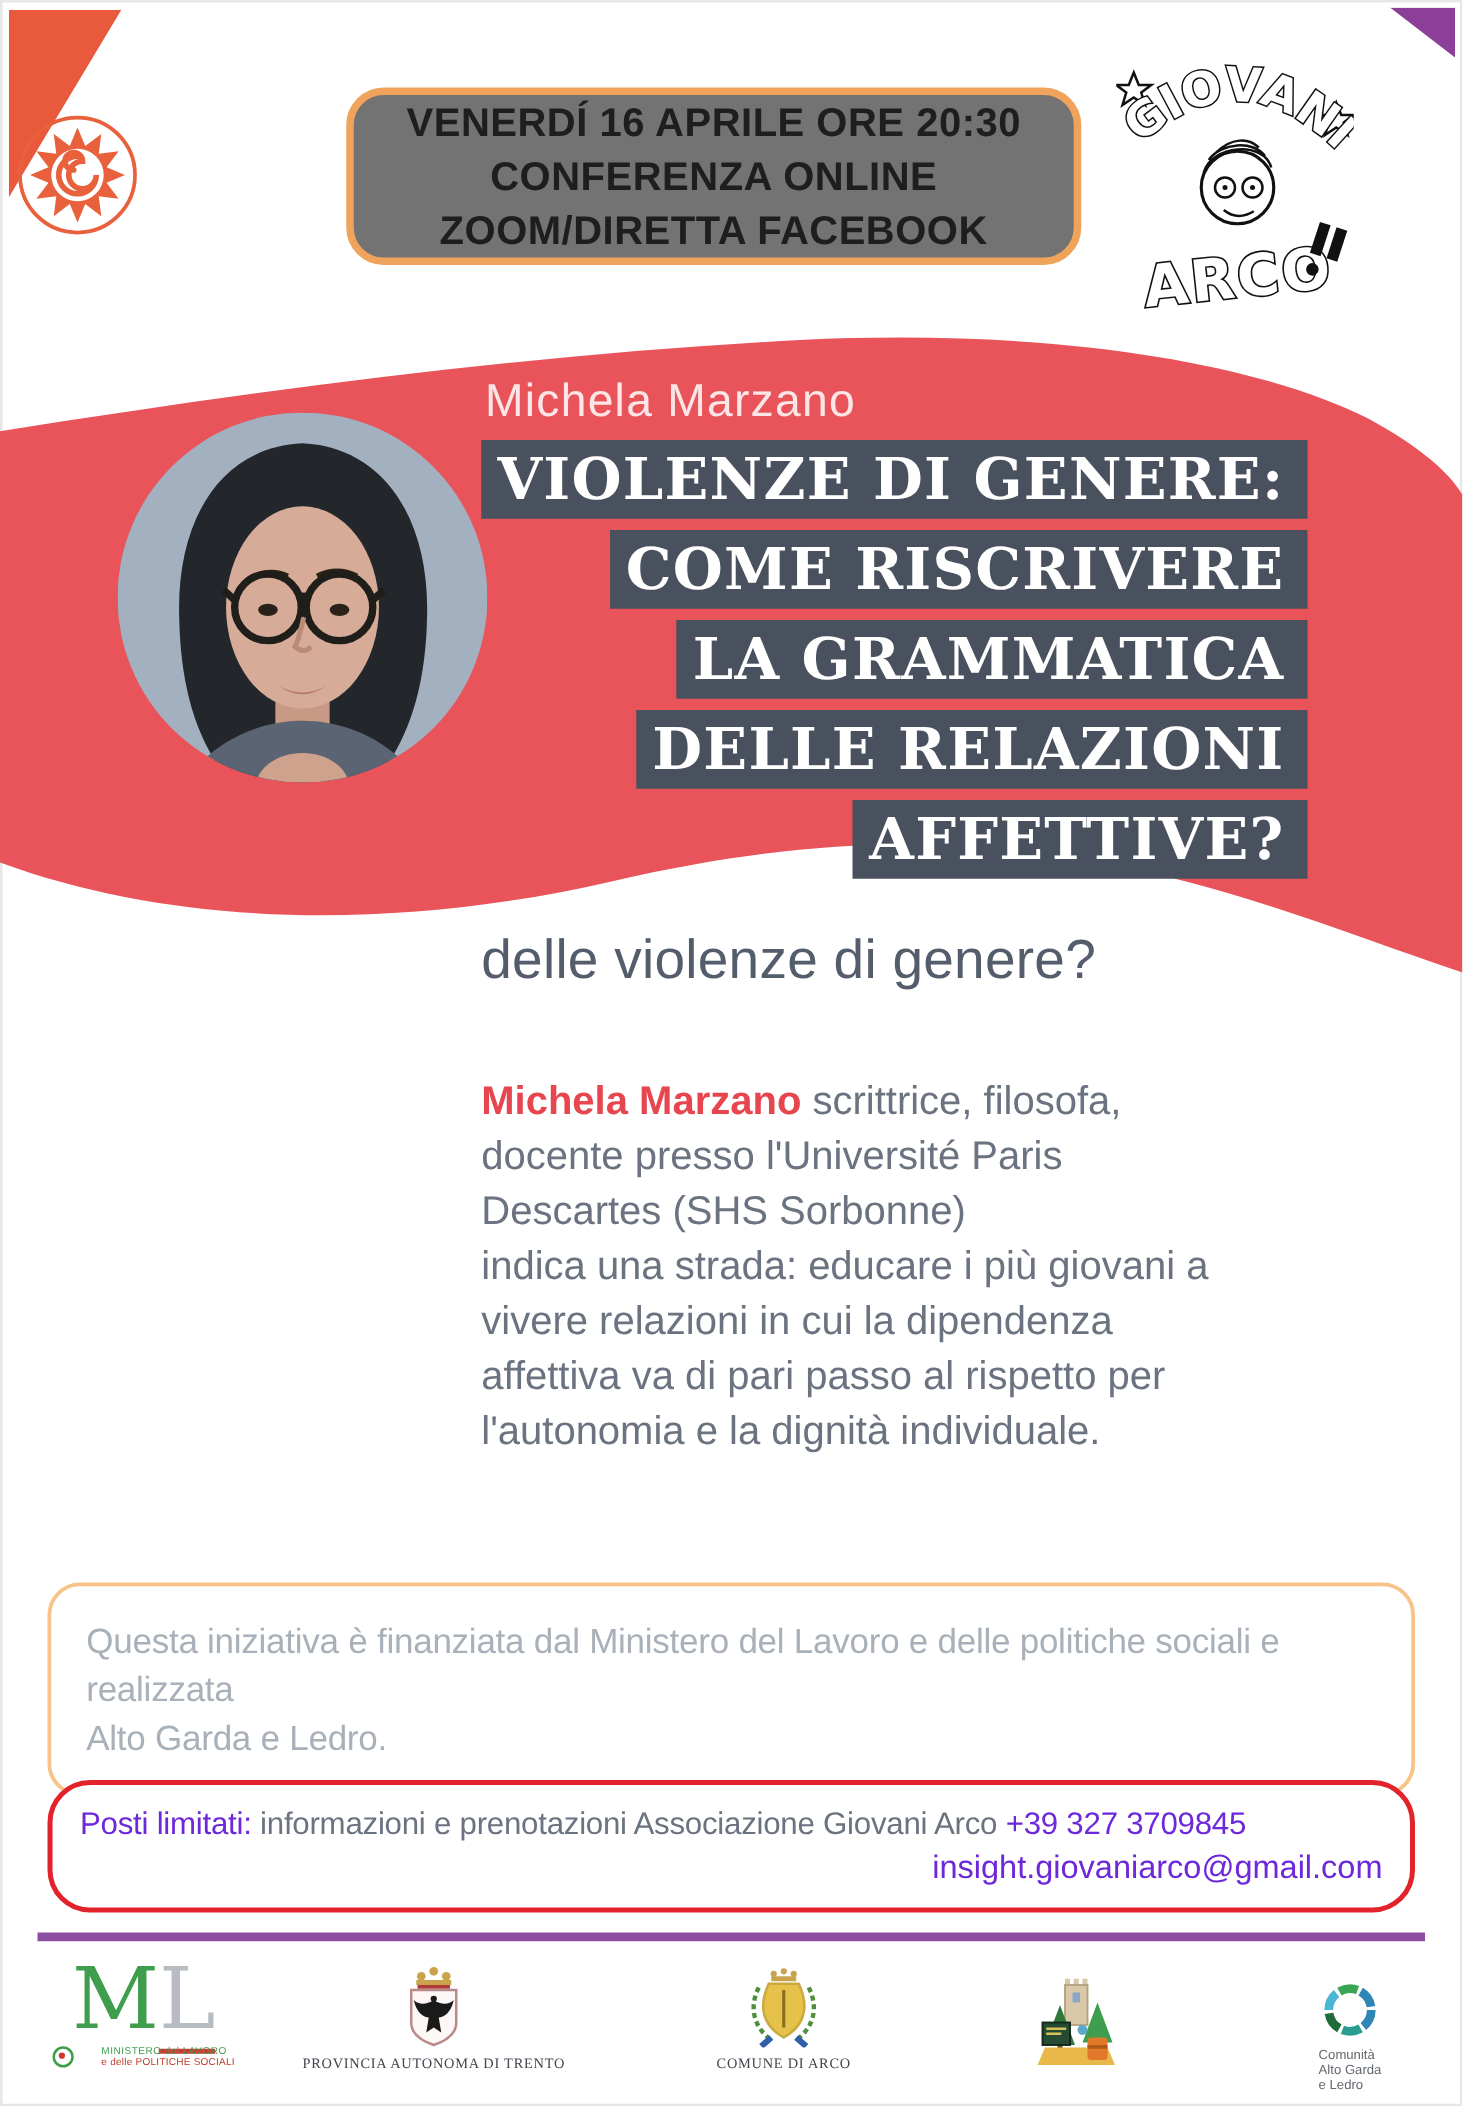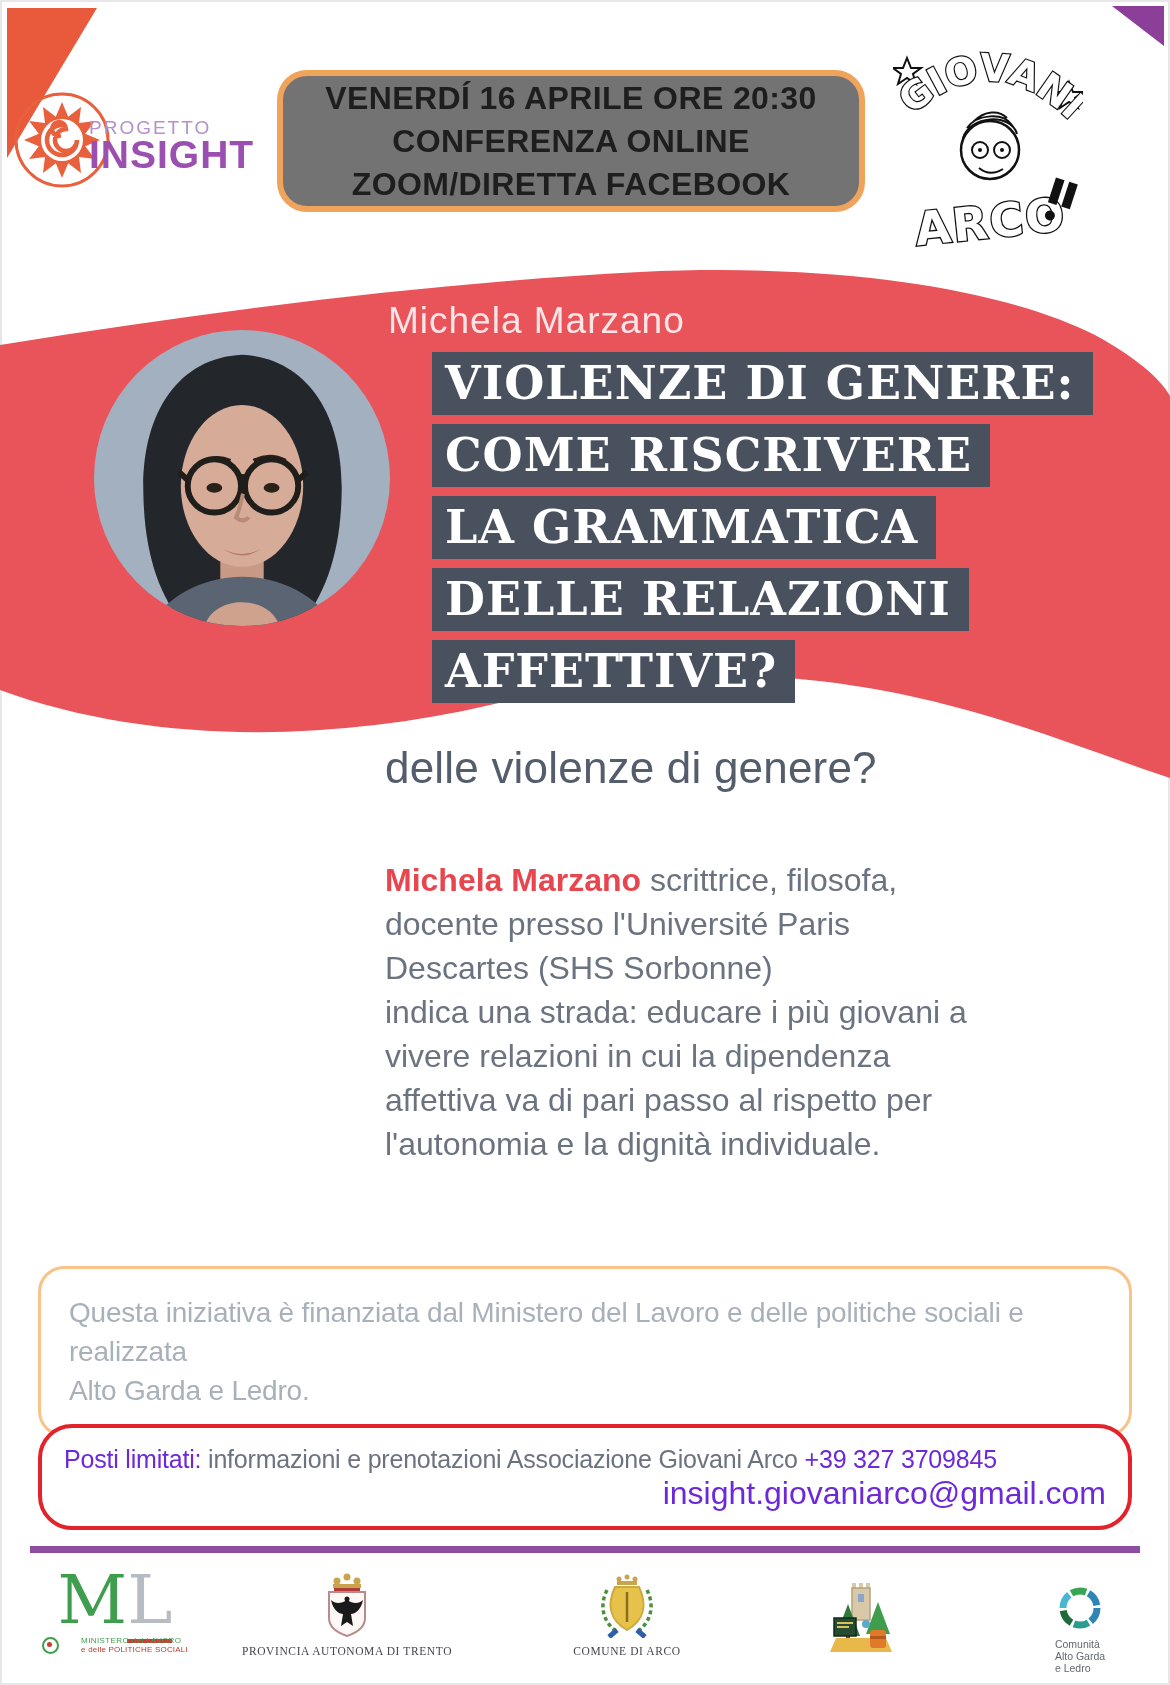--- a/index.html
+++ b/index.html
@@ -31,39 +31,39 @@
   
   .red-blob{position:absolute;left:0;top:0;width:1170px;height:800px;}
 
   
   .photo{position:absolute;left:94px;top:330px;width:296px;height:296px;border-radius:50%;overflow:hidden;}
 
   .speaker-name{position:absolute;left:388px;top:300px;font-size:37px;font-weight:500;
     color:rgba(255,255,255,.85);letter-spacing:1px;}
 
   .title-block{position:absolute;left:385px;top:352px;display:flex;flex-direction:column;
-    align-items:flex-start;gap:9px;margin-left:47px;}
+    align-items:flex-end;gap:9px;}
   .title-strip{background:#4a515e;color:#fff;font-family:"DejaVu Serif",serif;font-weight:bold;
     font-size:46px;line-height:54px;padding:4px 18px 5px 13px;letter-spacing:1px;white-space:nowrap;}
 
   .question{position:absolute;left:385px;top:740px;font-size:44px;color:#535d6b;line-height:56px;
     font-weight:500;letter-spacing:.2px;}
 
   .bio{position:absolute;left:385px;top:858px;font-size:32px;color:#6b7280;line-height:44px;font-weight:500;}
   .bio .name{color:#e8464e;font-weight:bold;}
 
   .funding-box{position:absolute;left:38px;top:1266px;width:1094px;box-sizing:border-box;
     border:3px solid #f8c288;border-radius:26px;padding:24px 28px;background:#fff;}
   .funding-line{font-size:28px;letter-spacing:-.2px;line-height:39px;color:#a8b0ba;font-weight:500;}
 
   .contact-box{position:absolute;left:38px;top:1424px;width:1094px;box-sizing:border-box;
     border:4px solid #e3232b;border-radius:34px;padding:15px 22px 17px;background:#fff;}
   .contact-line1{white-space:nowrap;font-size:25px;letter-spacing:-.2px;color:#6b7280;font-weight:500;line-height:32px;}
   .contact-line1 .red,.contact-line2{color:#6d28d9;font-weight:normal;}
-  .contact-line2{text-align:right;font-size:32px;line-height:32px;margin-top:2px;}
+  .contact-line2{text-align:right;font-size:26px;line-height:32px;margin-top:2px;}
 
   .divider{position:absolute;left:30px;top:1546px;width:1110px;height:7px;background:#8d4da0;}
 
   
   .logo-block{position:absolute;display:flex;flex-direction:column;align-items:center;}
   .lb-ministero{left:35px;top:1568px;width:160px;}
   .ml-monogram{font-family:"DejaVu Serif",serif;font-size:68px;line-height:64px;font-weight:400;}
   .ml-m{color:#3f9e4e;} .ml-l{color:#b6bcc1;border-bottom:4px solid #cc3b33;}
   .ml-sub{display:flex;align-items:center;gap:22px;margin-top:4px;}
   .ml-emblem{width:13px;height:13px;border-radius:50%;border:2px solid #3f9e4e;position:relative;}
@@ -91,24 +91,20 @@
       C760,668 640,670 490,705 C330,742 150,745 0,690 Z"></path>
   </svg>
 
   <div class="insight">
     <svg width="100" height="100" viewBox="0 0 100 100">
       <circle cx="50" cy="50" r="46" fill="none" stroke="#e8603c" stroke-width="3"></circle>
       <polygon fill="#e8603c" points="88,50 73.2,56.2 82.9,69 67,67 69,82.9 56.2,73.2 50,88 43.8,73.2 31,82.9 33,67 17.1,69 26.8,56.2 12,50 26.8,43.8 17.1,31 33,33 31,17.1 43.8,26.8 50,12 56.2,26.8 69,17.1 67,33 82.9,31 73.2,43.8"></polygon>
       <circle cx="50" cy="50" r="21" fill="#fff"></circle>
       <path d="M50,35 a15,15 0 1,0 15,15 a11,11 0 1,1 -11,-11 a7,7 0 1,0 -7,7" fill="none" stroke="#e8603c" stroke-width="4.5" stroke-linecap="round"></path>
     </svg>
-    <div class="insight-text">
-      <div class="insight-progetto">PROGETTO</div>
-      <div class="insight-name">INSIGHT</div>
-    </div>
   </div>
 
   <div class="date-box">
     <div class="date-line">VENERDÍ 16 APRILE ORE 20:30</div>
     <div class="date-line">CONFERENZA ONLINE</div>
     <div class="date-line">ZOOM/DIRETTA FACEBOOK</div>
   </div>
 
   <svg class="giovani" viewBox="0 0 190 232">
     <defs>

